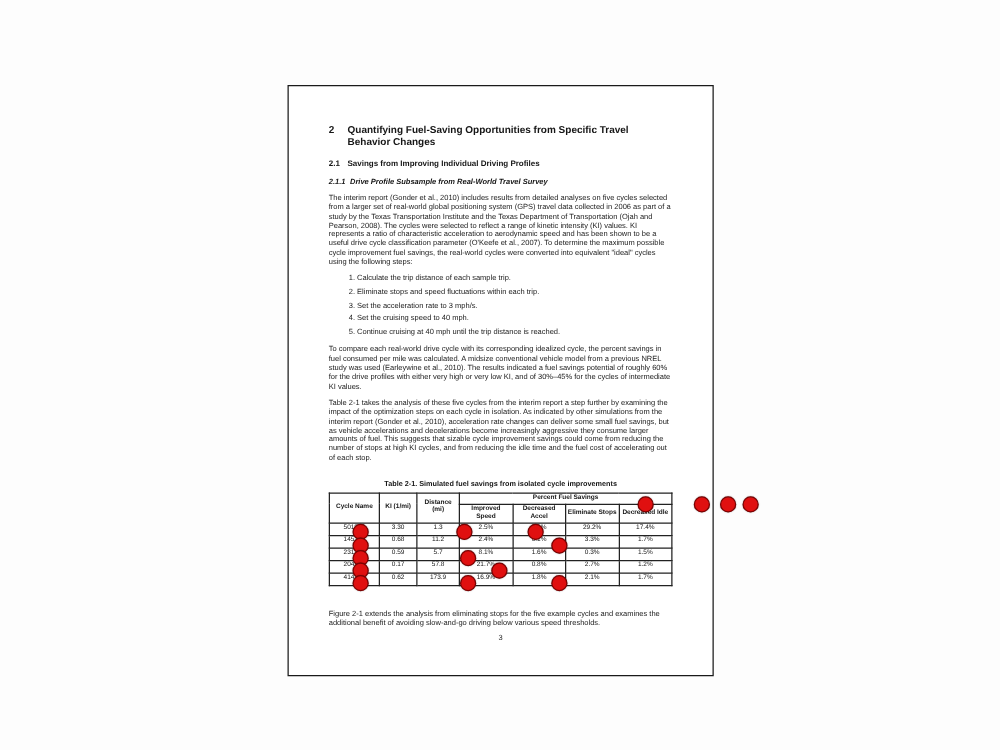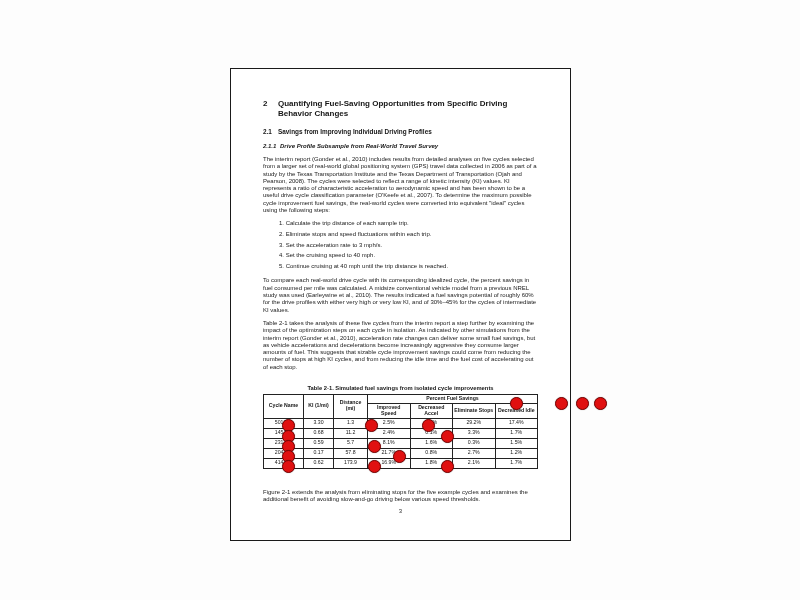--- a/index.html
+++ b/index.html
@@ -73,21 +73,21 @@
 </head>
 <body>
 
 <div class="canvas">
 
   <div class="page">
     <div class="content">
 
       <div class="h1">
         <span class="num">2</span>
-        <span class="txt">Quantifying Fuel-Saving Opportunities from Specific Driving Behavior Changes</span>
+        <span class="txt">Quantifying Fuel-Saving Opportunities from Specific Travel Behavior Changes</span>
       </div>
 
       <div class="h2">
         <span class="num">2.1</span>
         <span class="txt">Savings from Improving Individual Driving Profiles</span>
       </div>
 
       <div class="h3">
         <span class="num">2.1.1</span>
         <span class="txt">Drive Profile Subsample from Real-World Travel Survey</span>

